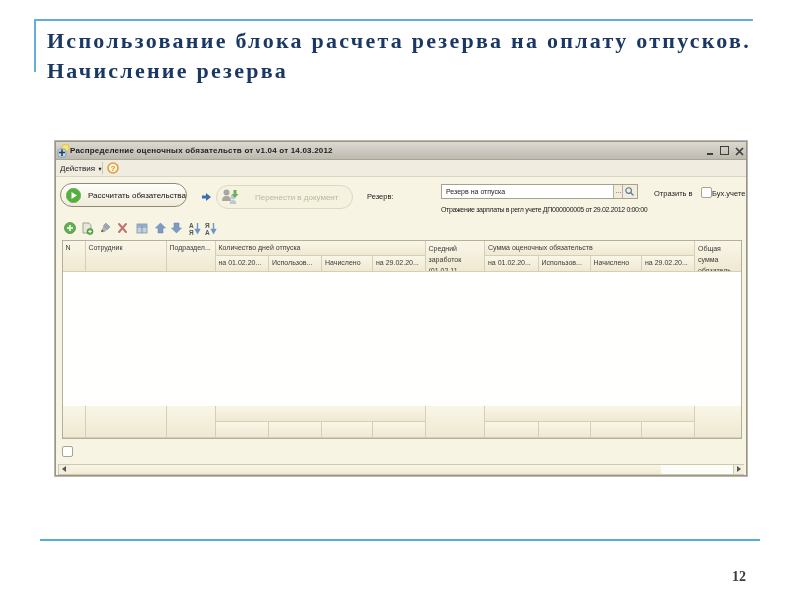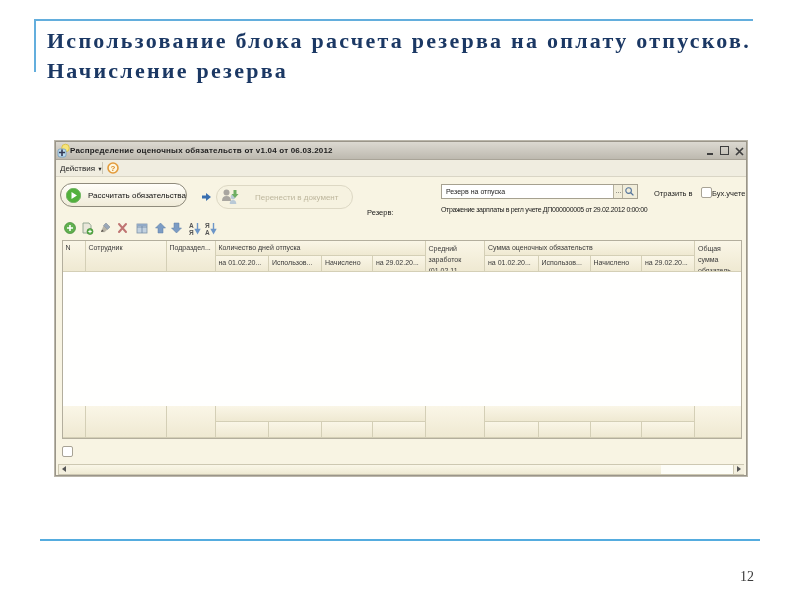--- a/index.html
+++ b/index.html
@@ -3,21 +3,21 @@
 <meta charset="utf-8">
 <style>
   html,body{margin:0;padding:0;}
   body{width:800px;height:600px;background:#ffffff;font-family:"Liberation Sans",sans-serif;position:relative;overflow:hidden;}
   .abs{position:absolute;}
   
   .topline{left:33.5px;top:19px;width:719px;height:2px;background:#63aedd;}
   .topvert{left:33.5px;top:19px;width:2px;height:53px;background:#63aedd;}
   .botline{left:40px;top:538.5px;width:720px;height:2px;background:#55acdf;}
   .title{left:47px;top:25.5px;width:760px;font-family:"Liberation Serif",serif;font-weight:bold;font-size:22px;line-height:30.5px;color:#1b3864;letter-spacing:2.25px;}
-  .pagenum{left:732px;top:569px;width:30px;text-align:center;font-family:"Liberation Serif",serif;font-size:14px;color:#3c3c3c;}
+  .pagenum{left:732px;top:569px;width:30px;text-align:left;font-family:"Liberation Serif",serif;font-size:14px;color:#3c3c3c;font-weight:bold;}
 
   
   .win{left:55px;top:141px;width:690px;height:333px;border:1px solid #9a9589;background:#f8f4e3;overflow:hidden;box-shadow:0 0 0 1px #bab6aa;}
   .titlebar{left:0;top:0;width:690px;height:17px;background:linear-gradient(#dcd9d1,#bdb9af);border-bottom:1px solid #a9a498;}
   .wtitle{left:14px;top:3.5px;font-size:8px;font-weight:bold;color:#1c1c1c;white-space:nowrap;letter-spacing:0.2px;}
   .menubar{left:0;top:18px;width:690px;height:16px;background:#f0ede0;border-bottom:1px solid #d9d5c5;}
   .mtext{left:4px;top:4px;font-size:8px;color:#222;}
   .msep{left:46px;top:2px;width:1px;height:12px;background:#c9c5b4;}
 
   
@@ -64,21 +64,21 @@
   <div class="abs pagenum">12</div>
 
   <div class="abs win">
 
     <div class="abs titlebar">
       <svg class="abs" style="left:1px;top:1px" width="14" height="15" viewBox="0 0 14 15">
         <circle cx="8.5" cy="5" r="3.8" fill="#f6e47a" stroke="#d8bc3a" stroke-width="0.8"></circle>
         <rect x="1" y="6" width="8" height="8" rx="2" fill="#bfdcee" stroke="#6f9cc0" stroke-width="0.8"></rect>
         <path d="M5 6.5 L5 13 M2 9.5 L8 9.5" stroke="#333a55" stroke-width="1.6"></path>
       </svg>
-      <div class="abs wtitle">Распределение оценочных обязательств от v1.04 от 06.03.2012</div>
+      <div class="abs wtitle">Распределение оценочных обязательств от v1.04 от 14.03.2012</div>
       <div class="abs btnmin"></div>
       <div class="abs btnmax"></div>
       <svg class="abs btncls" width="9" height="9" viewBox="0 0 9 9">
         <path d="M1 1 L8 8 M8 1 L1 8" stroke="#3e3e3e" stroke-width="1.7"></path>
       </svg>
     </div>
 
     <div class="abs menubar">
       <div class="abs mtext">Действия <span style="font-size:5.5px;">▼</span></div>
       <div class="abs msep"></div>
@@ -105,21 +105,21 @@
       <svg class="abs" style="left:4px;top:2px" width="18" height="18" viewBox="0 0 18 18">
         <circle cx="5.5" cy="4.5" r="3" fill="#a9a6a0"></circle>
         <path d="M1 13 Q1 8 5.5 8 Q10 8 10 13 Z" fill="#a9a6a0"></path>
         <circle cx="12" cy="9" r="2.4" fill="#b9c9d6"></circle>
         <path d="M8.7 16 Q8.7 12 12 12 Q15.3 12 15.3 16 Z" fill="#b9c9d6"></path>
         <path d="M12.5 2 L15.5 2 L15.5 6 L17.5 6 L14 10 L10.5 6 L12.5 6 Z" fill="#6fae62"></path>
       </svg>
       <div class="txt">Перенести в документ</div>
     </div>
 
-    <div class="abs lbl" style="left:311px;top:50px;margin-top:16px;">Резерв:</div>
+    <div class="abs lbl" style="left:311px;top:50px;">Резерв:</div>
     <div class="abs lbl" style="left:311px;top:71px;margin-top:40px;">Документ:</div>
 
     <div class="abs inp">
       <div class="t">Резерв на отпуска</div>
       <div class="inpbtn">...</div>
       <div class="inpbtn2">
         <svg width="11" height="11" viewBox="0 0 11 11" style="position:absolute;left:1px;top:1px;">
           <circle cx="4.6" cy="4.6" r="2.8" fill="none" stroke="#54749c" stroke-width="1.1"></circle>
           <path d="M6.8 6.8 L9.4 9.4" stroke="#54749c" stroke-width="1.3"></path>
         </svg>

